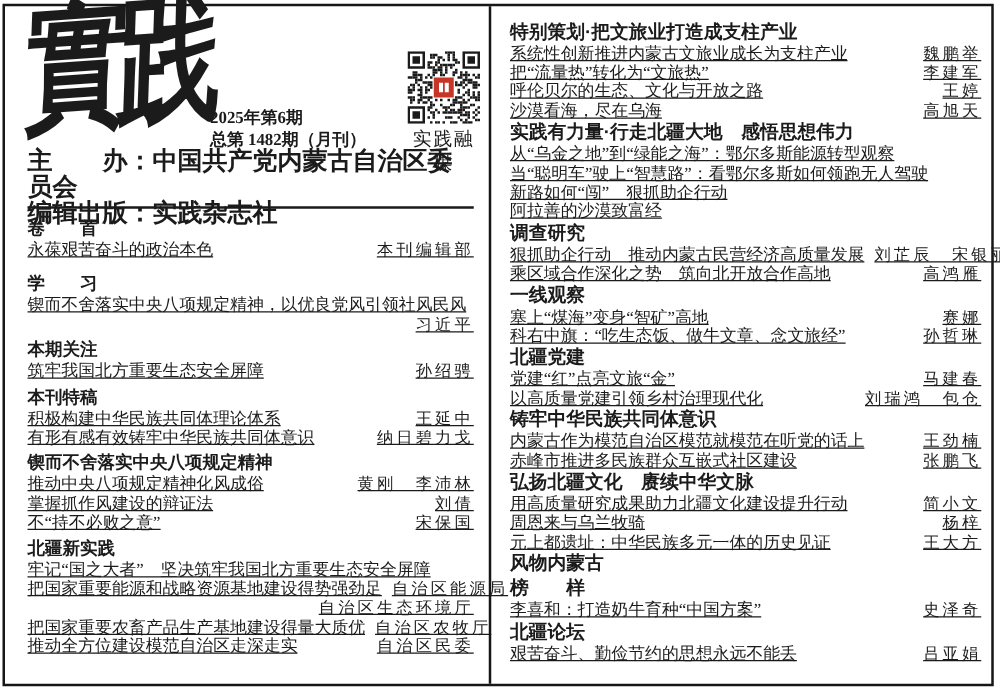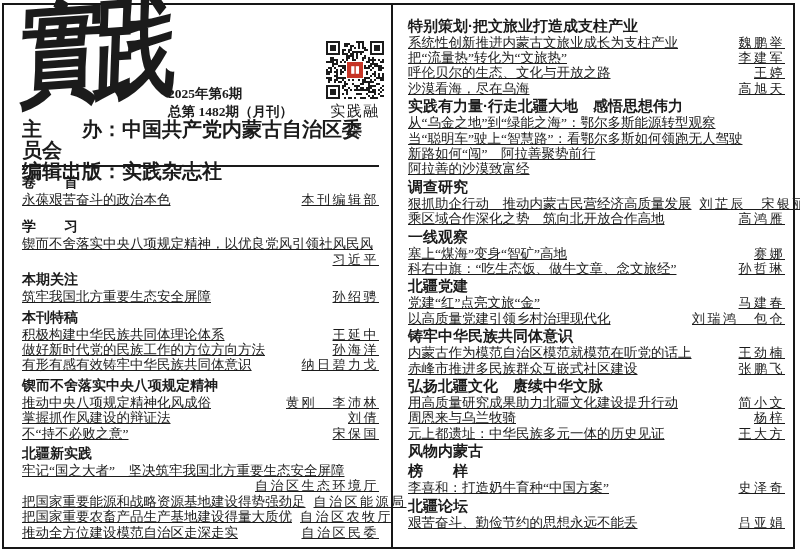--- a/index.html
+++ b/index.html
@@ -360,24 +360,20 @@
               <span class="entry-author">孙绍骋</span>
             </div>
           </section>
           <section class="toc-section">
             <div class="sec-header">本刊特稿</div>
             <div class="entry">
               <span class="entry-title">积极构建中华民族共同体理论体系</span>
               <span class="entry-author">王延中</span>
             </div>
             <div class="entry">
-              <span class="entry-title">做好新时代党的民族工作的方位方向方法</span>
-              <span class="entry-author">孙海洋</span>
-            </div>
-            <div class="entry">
               <span class="entry-title">有形有感有效铸牢中华民族共同体意识</span>
               <span class="entry-author">纳日碧力戈</span>
             </div>
           </section>
           <section class="toc-section">
             <div class="sec-header">锲而不舍落实中央八项规定精神</div>
             <div class="entry">
               <span class="entry-title">推动中央八项规定精神化风成俗</span>
               <span class="entry-author">黄刚　李沛林</span>
             </div>
@@ -388,28 +384,28 @@
             <div class="entry">
               <span class="entry-title">不“持不必败之意”</span>
               <span class="entry-author">宋保国</span>
             </div>
           </section>
           <section class="toc-section">
             <div class="sec-header">北疆新实践</div>
             <div class="entry">
               <span class="entry-title">牢记“国之大者”　坚决筑牢我国北方重要生态安全屏障</span>
             </div>
+            <div class="entry">
+              <span class="entry-title">把国家重要能源和战略资源基地建设得势强劲足</span>
+              <span class="entry-author">自治区能源局</span>
+            </div>
             <div class="entry own-line">
               <span class="entry-author">自治区生态环境厅</span>
             </div>
             <div class="entry">
-              <span class="entry-title">把国家重要能源和战略资源基地建设得势强劲足</span>
-              <span class="entry-author">自治区能源局</span>
-            </div>
-            <div class="entry">
               <span class="entry-title">把国家重要农畜产品生产基地建设得量大质优</span>
               <span class="entry-author">自治区农牧厅</span>
             </div>
             <div class="entry">
               <span class="entry-title">推动全方位建设模范自治区走深走实</span>
               <span class="entry-author">自治区民委</span>
             </div>
           </section>
         </div>
     </div>
@@ -437,21 +433,21 @@
           </section>
           <section class="toc-section">
             <div class="sec-header">实践有力量·行走北疆大地　感悟思想伟力</div>
             <div class="entry">
               <span class="entry-title">从“乌金之地”到“绿能之海”：鄂尔多斯能源转型观察</span>
             </div>
             <div class="entry">
               <span class="entry-title">当“聪明车”驶上“智慧路”：看鄂尔多斯如何领跑无人驾驶</span>
             </div>
             <div class="entry">
-              <span class="entry-title">新路如何“闯”　阿拉善聚势前行</span>
+              <span class="entry-title">新路如何“闯”　狠抓助企行动</span>
             </div>
             <div class="entry">
               <span class="entry-title">阿拉善的沙漠致富经</span>
             </div>
           </section>
           <section class="toc-section">
             <div class="sec-header">调查研究</div>
             <div class="entry">
               <span class="entry-title">狠抓助企行动　推动内蒙古民营经济高质量发展</span>
               <span class="entry-author">刘芷辰　宋银丽</span>

